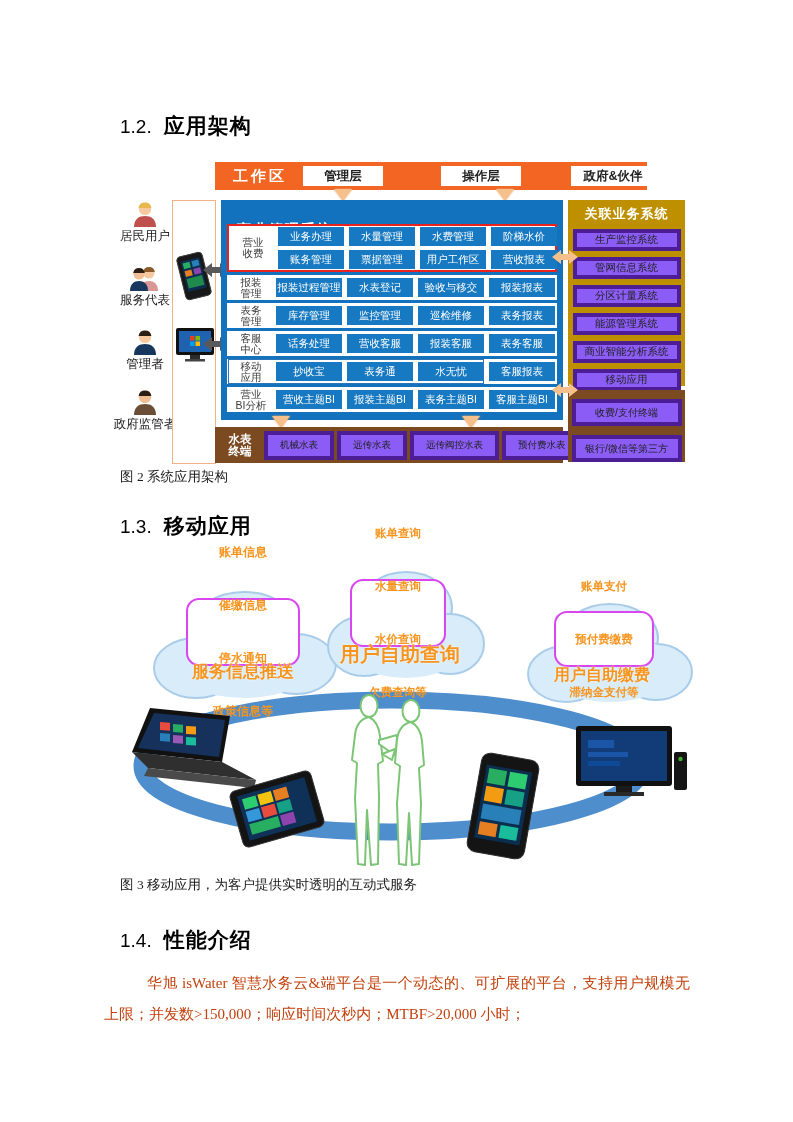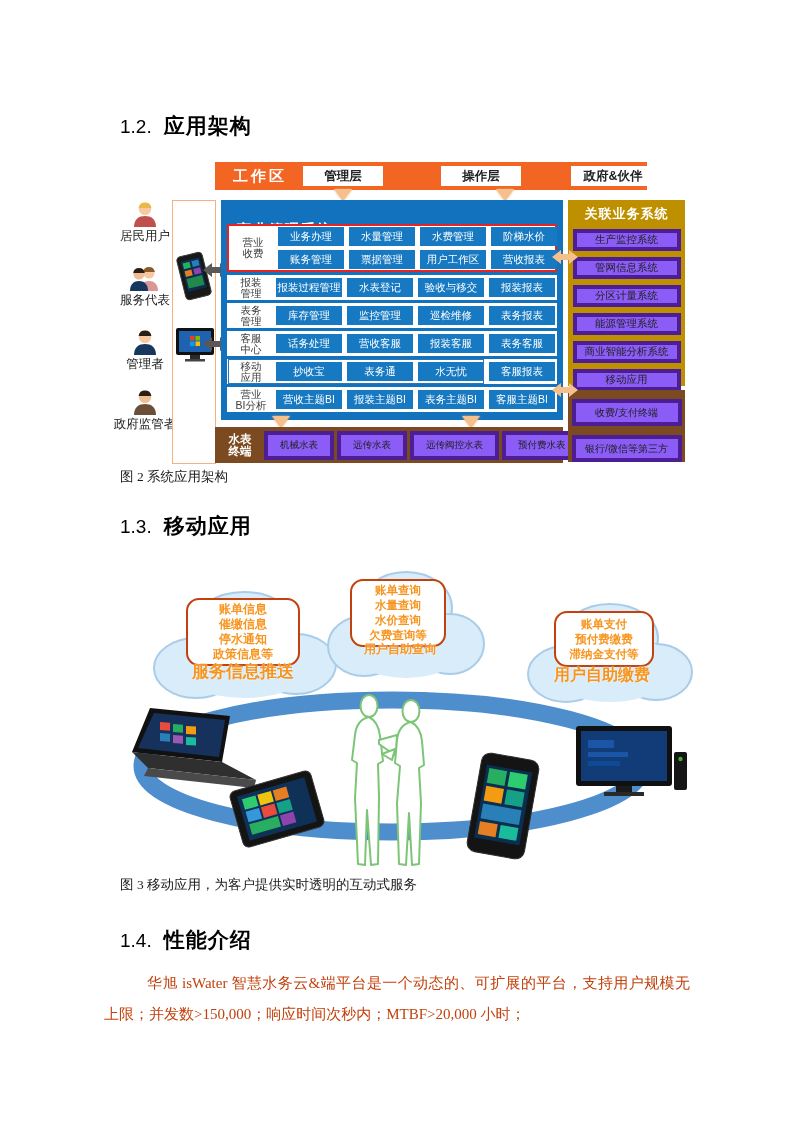--- a/index.html
+++ b/index.html
@@ -47,23 +47,23 @@
   .brown-box{background:#7C4A21;display:flex;flex-direction:column;align-items:center;}
   .brown-box .wbox{width:102px;height:20px;font-size:10px;margin-top:9px;}
 
   .user{display:flex;flex-direction:column;align-items:center;width:84px;}
   .user-label{font-size:12.5px;color:#222;margin-top:1px;white-space:nowrap;}
   .lane{border:1px solid #F4B183;background:#fff;}
   .down-arrow{width:0;height:0;border-left:9px solid transparent;border-right:9px solid transparent;
               border-top:12px solid #F6C08C;filter:drop-shadow(0 0 1px #e8a96b);}
 
   
-  .bubble{background:#fff;border:2px solid #c2410c;border-radius:13px;color:#F7941D;
+  .bubble{background:#fff;border:2px solid #d946ef;border-radius:13px;color:#F7941D;
           font-weight:700;text-align:center;display:flex;flex-direction:column;
-          justify-content:center;}
+          justify-content:center;gap:38px;}
   .bubble div{line-height:15px;}
   .cloud-title{color:#F7941D;font-weight:700;text-align:center;text-shadow:0 0 2px #fff;}
 </style>
 </head>
 <body>
 
 <div class="page">
 
   <div class="abs heading" style="left:120px;top:112px;">
     <span class="h-num">1.2.</span>
@@ -288,21 +288,21 @@
     <div>政策信息等</div>
   </div>
   <div class="abs cloud-title" style="left:158px;top:660px;width:170px;font-size:17px;">服务信息推送</div>
 
   <div class="abs bubble" style="left:350px;top:579px;width:92px;height:64px;font-size:11.5px;">
     <div>账单查询</div>
     <div>水量查询</div>
     <div>水价查询</div>
     <div>欠费查询等</div>
   </div>
-  <div class="abs cloud-title" style="left:340px;top:641px;width:120px;font-size:12px;">用户自助查询</div>
+  <div class="abs cloud-title" style="left:340px;top:641px;width:120px;font-size:20px;">用户自助查询</div>
 
   <div class="abs bubble" style="left:554px;top:611px;width:96px;height:52px;font-size:11.5px;">
     <div>账单支付</div>
     <div>预付费缴费</div>
     <div>滞纳金支付等</div>
   </div>
   <div class="abs cloud-title" style="left:541px;top:665px;width:122px;font-size:16px;">用户自助缴费</div>
 
   <svg class="abs" style="left:130px;top:708px;" width="132" height="88" viewBox="0 0 132 88">
     <polygon points="20,0 100,8 92,54 2,44" fill="#111"></polygon>

